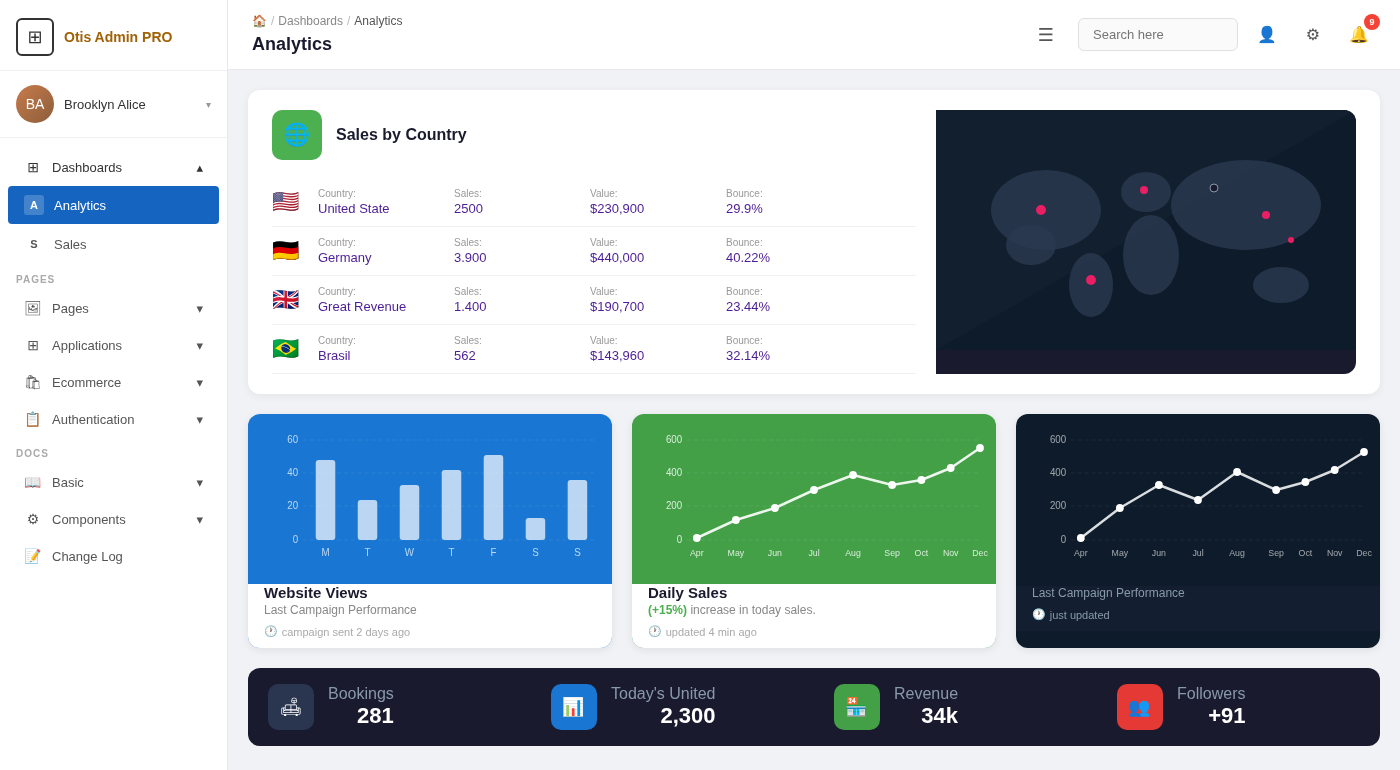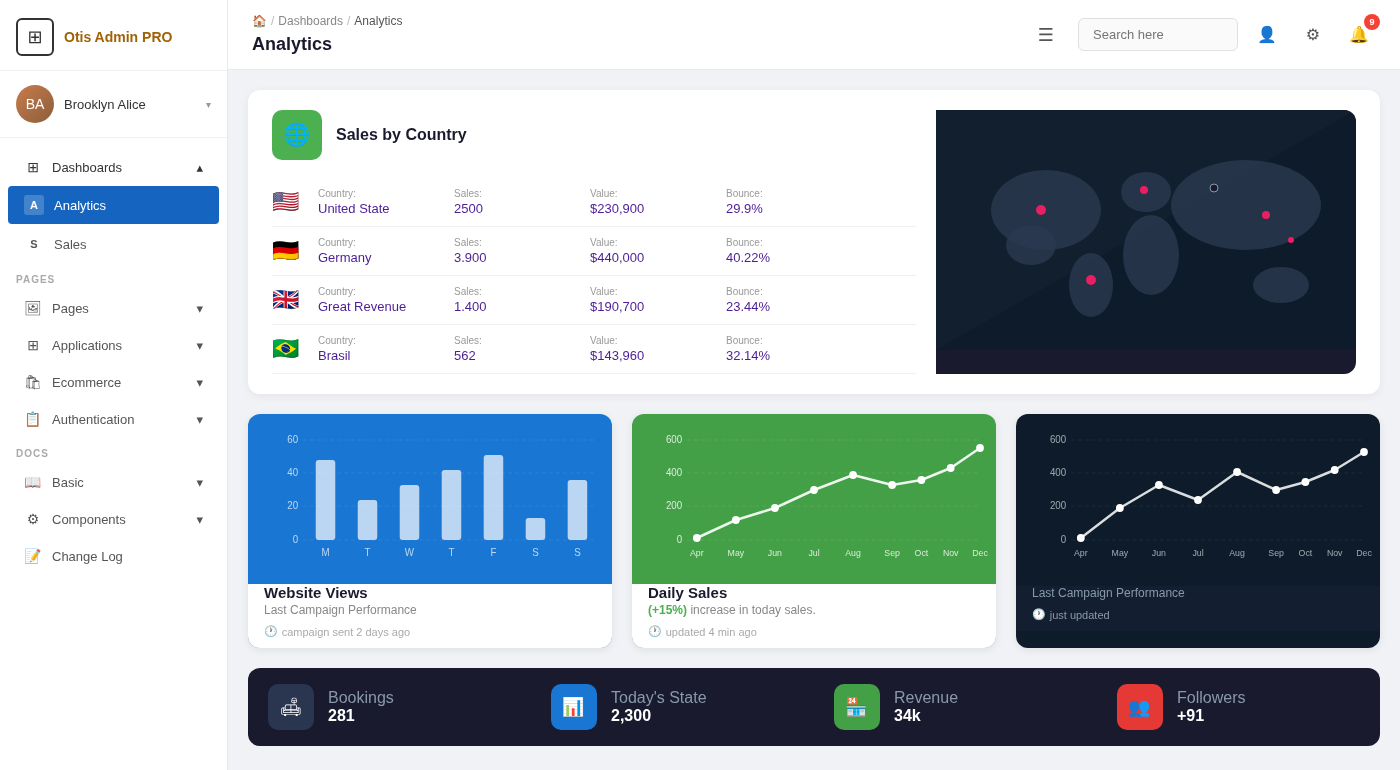--- a/index.html
+++ b/index.html
@@ -209,21 +209,21 @@
     .stat-icon {
       width: 46px; height: 46px; border-radius: 10px;
       display: flex; align-items: center; justify-content: center;
       font-size: 18px; color: #fff; flex-shrink: 0;
     }
     .stat-icon-dark { background: #2a3550; }
     .stat-icon-blue { background: #1976d2; }
     .stat-icon-green { background: #43a047; }
     .stat-icon-red { background: #e53935; }
     .stat-label { font-size: 16px; color: #8899aa; }
-    .stat-value { font-size: 16px; font-weight: 700; color: #fff; }
+    .stat-value { font-size: 22px; font-weight: 700; color: #fff; text-align: right; }
 
     
     svg { overflow: visible; }
   </style>
 </head>
 <body>
 
 <div class="sidebar">
   <div class="sidebar-logo">
     <div class="logo-icon">⊞</div>
@@ -603,21 +603,21 @@
     <div class="stat-item">
     <div class="stat-icon stat-icon-dark">🛋</div>
     <div>
       <div class="stat-label">Bookings</div>
       <div class="stat-value">281</div>
     </div>
   </div>
         <div class="stat-item">
     <div class="stat-icon stat-icon-blue">📊</div>
     <div>
-      <div class="stat-label">Today's State</div>
+      <div class="stat-label">Today's United</div>
       <div class="stat-value">2,300</div>
     </div>
   </div>
         <div class="stat-item">
     <div class="stat-icon stat-icon-green">🏪</div>
     <div>
       <div class="stat-label">Revenue</div>
       <div class="stat-value">34k</div>
     </div>
   </div>

